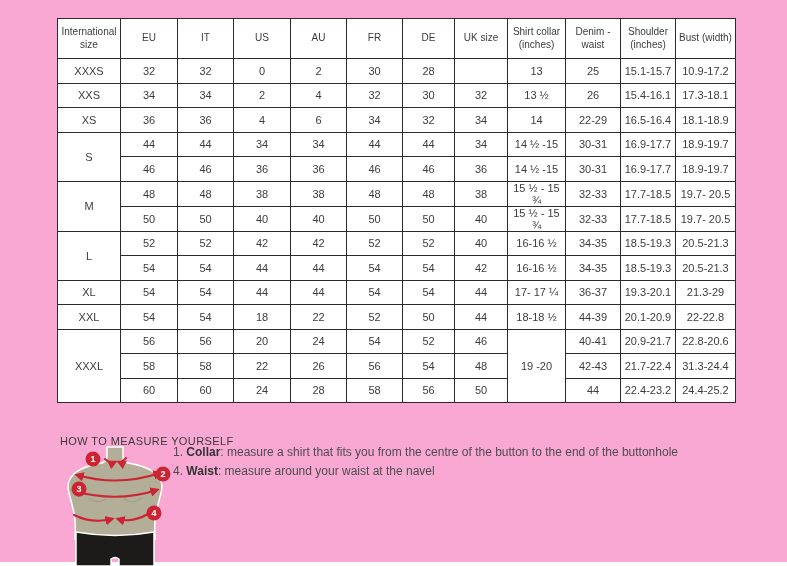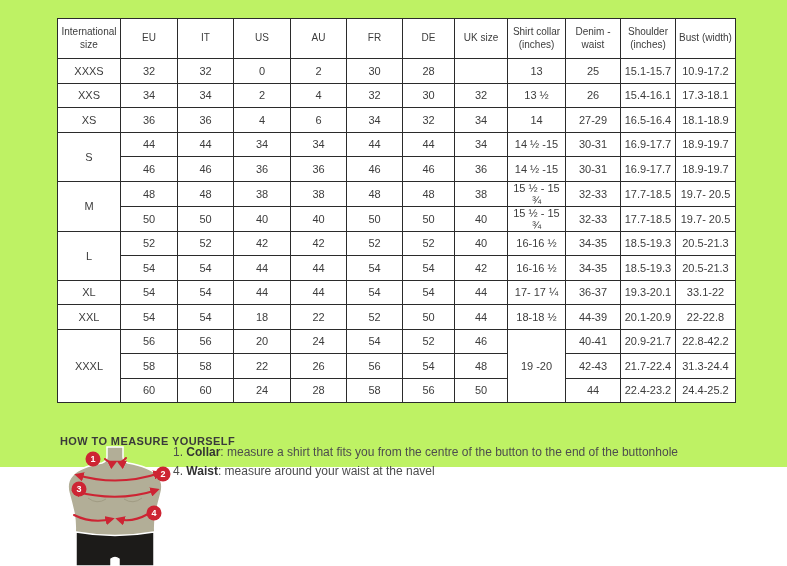--- a/index.html
+++ b/index.html
@@ -1,31 +1,31 @@
 <!DOCTYPE html>
 <html><head>
 <meta charset="utf-8">
 <style>
   * { margin:0; padding:0; box-sizing:border-box; }
   html,body { width:787px; height:566px; background:#ffffff; overflow:hidden;
     font-family:"Liberation Sans", sans-serif; color:#3c3c3c; }
-  .page { position:relative; width:787px; height:467px; background:#bef264; }
+  .page { position:relative; width:787px; height:562px; background:#f9a8d4; }
 
   
   .size-table { position:absolute; left:57px; top:18px; width:678px;
     border-collapse:collapse; table-layout:fixed; }
   .size-table th, .size-table td {
     border:1px solid #2b2b2b; text-align:center; vertical-align:middle;
     font-weight:normal; color:#3c3c3c; padding:0 2px; background:#fff; }
   .size-table thead th { height:40px; font-size:10px; line-height:1.25; }
   .size-table tbody td { height:24.5px; font-size:11px; }
 
   
   .measure-title { position:absolute; left:60px; top:435px; font-size:11px;
-    font-weight:bold; letter-spacing:0.4px; color:#3a3a3a; }
+    font-weight:normal; letter-spacing:0.4px; color:#3a3a3a; }
   .figure-wrap { position:absolute; left:60px; top:446px; width:120px; height:120px; }
   .instructions { position:absolute; left:173px; top:446px; list-style:none;
     font-size:12px; color:#4d4d4d; }
   .instructions li { margin-bottom:6.5px; line-height:1.05; }
   .instructions .ins-num { font-weight:normal; color:#4d4d4d; }
   .instructions b { color:#333333; }
 </style>
 </head>
 <body>
 
@@ -94,21 +94,21 @@
         <tr>
           <td>XS</td>
           <td>36</td>
           <td>36</td>
           <td>4</td>
           <td>6</td>
           <td>34</td>
           <td>32</td>
           <td>34</td>
           <td>14</td>
-          <td>27-29</td>
+          <td>22-29</td>
           <td>16.5-16.4</td>
           <td>18.1-18.9</td>
         </tr>
         <tr>
           <td rowspan="2">S</td>
           <td>44</td>
           <td>44</td>
           <td>34</td>
           <td>34</td>
           <td>44</td>
@@ -191,21 +191,21 @@
           <td>54</td>
           <td>54</td>
           <td>44</td>
           <td>44</td>
           <td>54</td>
           <td>54</td>
           <td>44</td>
           <td>17- 17 ¼</td>
           <td>36-37</td>
           <td>19.3-20.1</td>
-          <td>33.1-22</td>
+          <td>21.3-29</td>
         </tr>
         <tr>
           <td>XXL</td>
           <td>54</td>
           <td>54</td>
           <td>18</td>
           <td>22</td>
           <td>52</td>
           <td>50</td>
           <td>44</td>
@@ -219,21 +219,21 @@
           <td>56</td>
           <td>56</td>
           <td>20</td>
           <td>24</td>
           <td>54</td>
           <td>52</td>
           <td>46</td>
           <td rowspan="3">19 -20</td>
           <td>40-41</td>
           <td>20.9-21.7</td>
-          <td>22.8-42.2</td>
+          <td>22.8-20.6</td>
         </tr>
         <tr>
           <td>58</td>
           <td>58</td>
           <td>22</td>
           <td>26</td>
           <td>56</td>
           <td>54</td>
           <td>48</td>
           <td>42-43</td>

